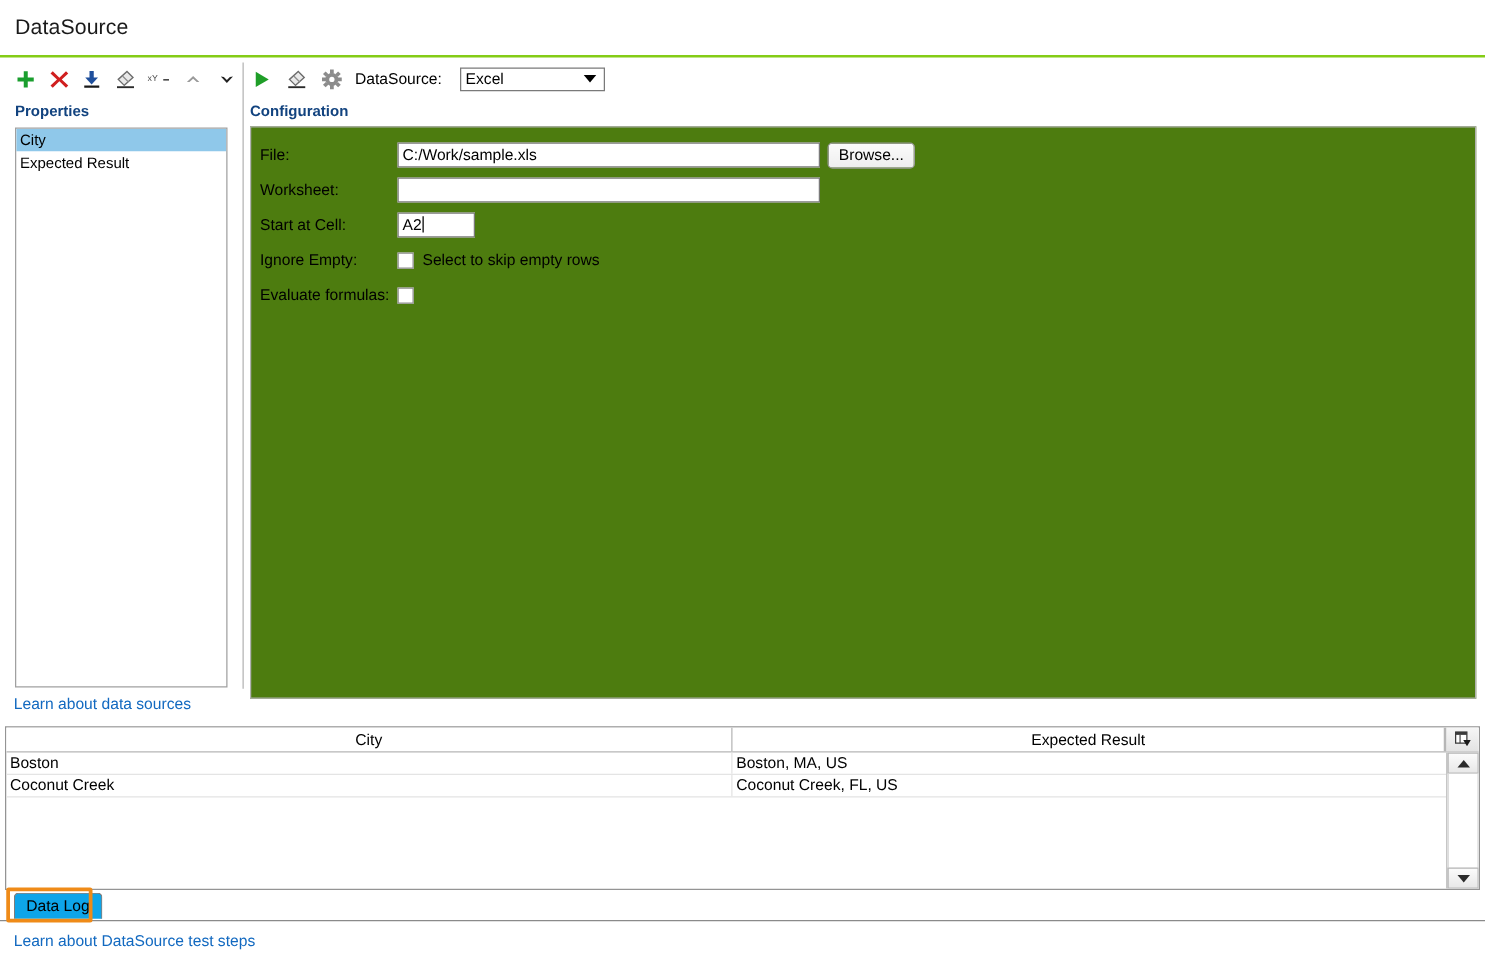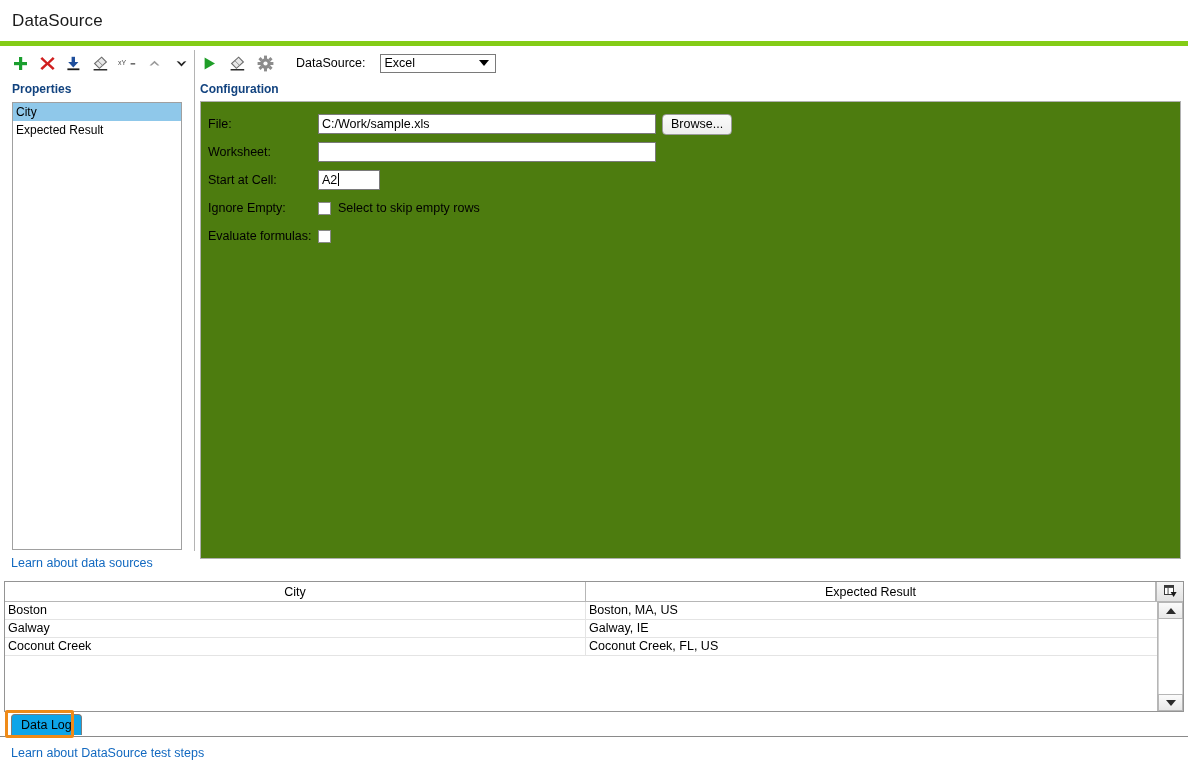--- a/index.html
+++ b/index.html
@@ -13,21 +13,21 @@
     font-family: "Liberation Sans", sans-serif;
     font-size: 12px;
     color: #000000;
     overflow: hidden;
     position: relative;
   }
 
   
   .titlebar {
     height: 46px;
-    border-bottom: 5px solid #84cc16;
+    border-bottom: 2px solid #84cc16;
     display: flex;
     align-items: center;
     padding-left: 12px;
     box-sizing: border-box;
   }
   .titlebar .title {
     font-size: 17px;
     color: #1a1a1a;
     letter-spacing: 0.1px;
   }
@@ -129,21 +129,20 @@
   }
   .right-toolbar {
     display: flex;
     align-items: center;
     height: 30px;
     padding-top: 4px;
     gap: 9px;
     box-sizing: border-box;
   }
   .ds-label {
-    margin-left: 12px;
     font-size: 12.5px;
   }
   .ds-select {
     margin-left: 6px;
     width: 116px;
     height: 19px;
     border: 1px solid #7a7a7a;
     background: #ffffff;
     font-family: "Liberation Sans", sans-serif;
     font-size: 12.5px;
@@ -582,24 +581,20 @@
     </div>
   </div>
 
   <div class="grid-body">
     <div class="grid-cols">
       <div class="grid-row">
         <div class="gc c1">Boston</div>
         <div class="gc c2">Boston, MA, US</div>
       </div>
       <div class="grid-row">
-        <div class="gc c1">Galway</div>
-        <div class="gc c2">Galway, IE</div>
-      </div>
-      <div class="grid-row">
         <div class="gc c1">Coconut Creek</div>
         <div class="gc c2">Coconut Creek, FL, US</div>
       </div>
       <div class="grid-blank">
           <span class="vline"></span>
         </div>
     </div>
 
     <div class="vscroll">
       <div class="sb-btn top">

